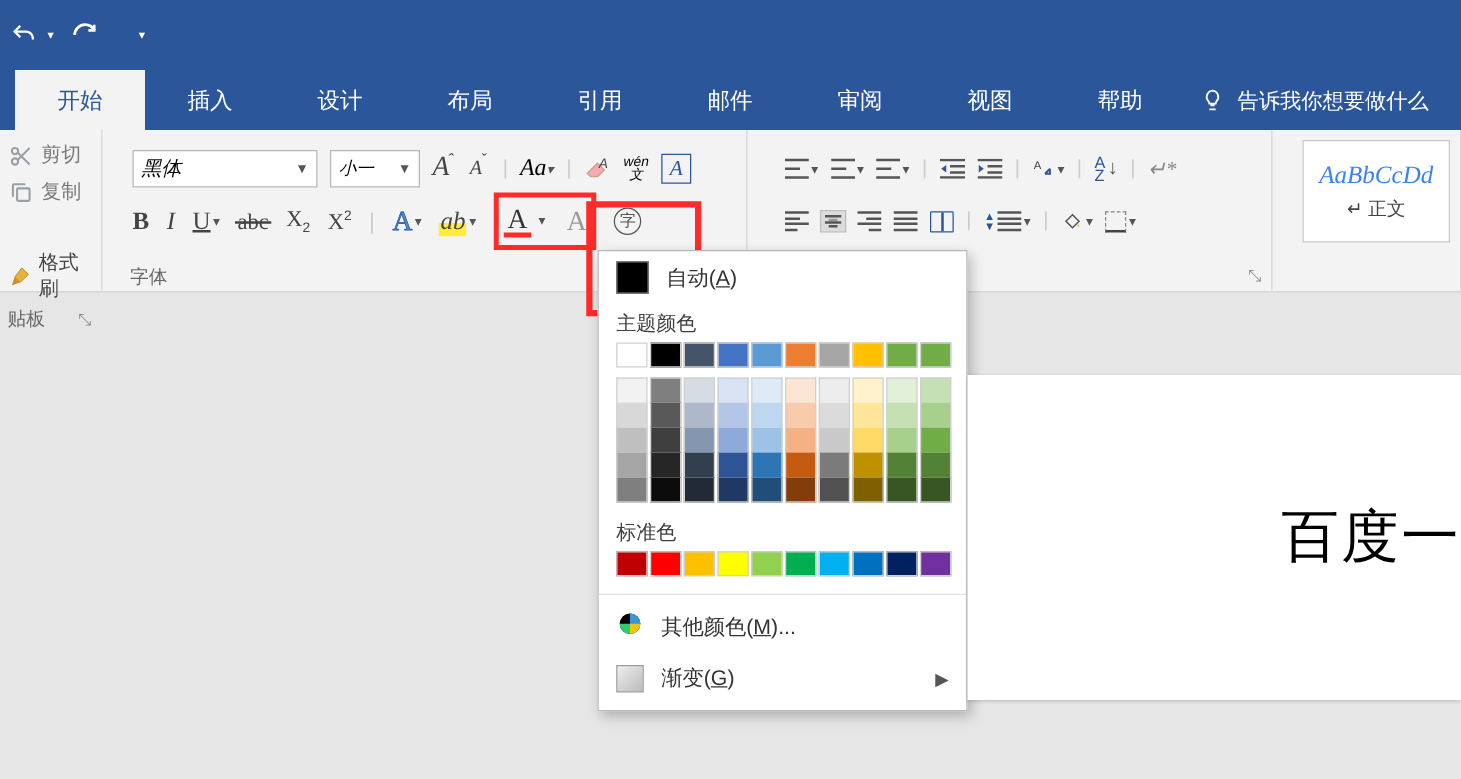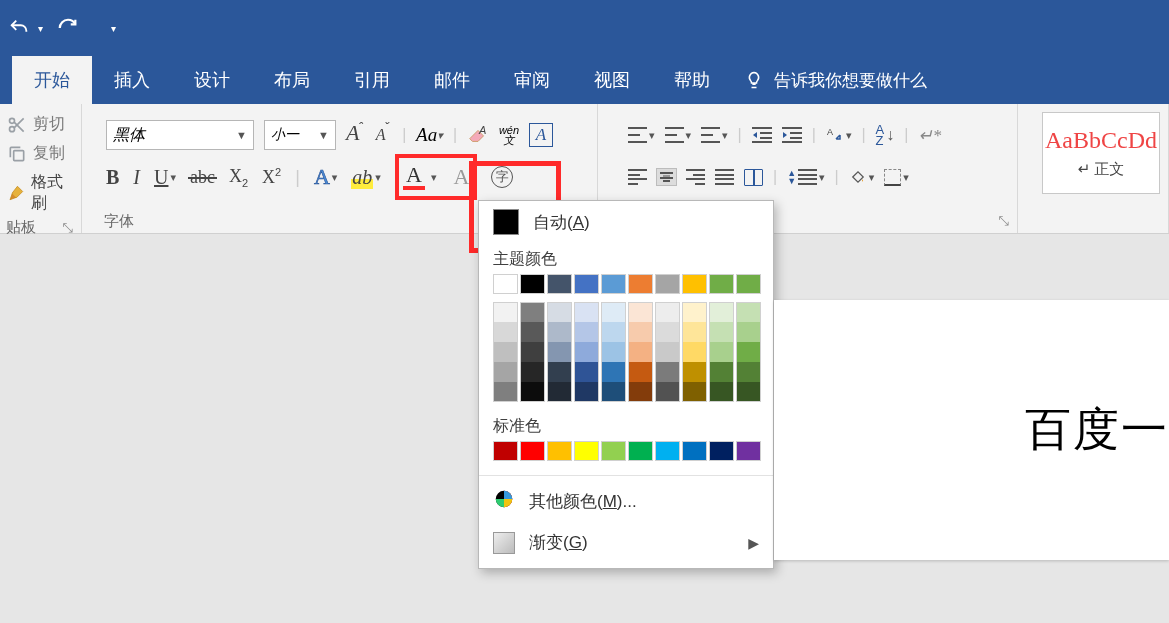--- a/index.html
+++ b/index.html
@@ -3,36 +3,36 @@
 <meta charset="utf-8">
 <style>
 * { margin: 0; padding: 0; box-sizing: border-box; font-family: "Microsoft YaHei", "SimSun", sans-serif; }
 body { width: 1169px; height: 623px; background: #e6e6e6; overflow: hidden; position: relative; }
 
 .qat { height: 56px; background: #2b579a; display: flex; align-items: center; padding: 0 8px; gap: 14px; }
 .qat .ic { color: #fff; font-size: 20px; display: inline-flex; align-items: center; }
 .qat .drop { color: #fff; font-size: 10px; margin-left: -6px; }
 
 .tabs { height: 48px; background: #2b579a; display: flex; align-items: stretch; }
-.tab { color: #fff; font-size: 18px; padding: 0 22px; display: flex; align-items: center; cursor: pointer; }
+.tab { color: #fff; font-size: 18px; padding: 0 34px; display: flex; align-items: center; cursor: pointer; }
 .tab.file { width: 12px; padding: 0; }
 .tab.active { background: #f3f3f3; color: #2b579a; font-weight: 500; }
 .tell { display: flex; align-items: center; gap: 10px; color: #fff; font-size: 17px; padding: 0 12px; }
 .tell svg { width: 20px; height: 20px; }
 
 .ribbon { background: #f3f3f3; display: flex; height: 130px; border-bottom: 1px solid #d0d0d0; gap: 16px; }
 .group { border-right: 1px solid #d8d8d8; padding: 6px 6px 0 6px; display: flex; flex-direction: column; }
 .group-body { flex: 1; display: flex; }
 .group-label { height: 24px; font-size: 15px; color: #666; display: flex; align-items: center; justify-content: flex-start; position: relative; }
 .group-label .launcher { position: absolute; right: 2px; font-size: 13px; color: #888; }
 
 .clip { width: 94px; }
 .clip-col { display: flex; flex-direction: column; gap: 4px; padding: 2px 0; }
 .clip-item { display: flex; align-items: center; gap: 6px; color: #7a7a7a; font-size: 16px; padding: 2px 1px; }
-.clip-item.fmt { color: #444; }
+.clip-item.fmt { color: #444; margin-top: 28px; }
 .clip-item svg { width: 20px; height: 20px; }
 
 .font { flex: 0 0 auto; width: 500px; }
 .font-body { flex-direction: column; padding: 4px 2px; }
 .font-row { display: flex; align-items: center; gap: 10px; height: 42px; font-style: italic; }
 .font-row2 { display: flex; align-items: center; gap: 14px; height: 42px; font-size: 18px; color: #444; }
 .font-name { width: 148px; height: 30px; border: 1px solid #b6b6b6; background: #fff; display: flex; align-items: center; padding: 0 6px; font-size: 16px; justify-content: space-between; }
 .font-size { width: 72px; height: 30px; border: 1px solid #b6b6b6; background: #fff; display: flex; align-items: center; padding: 0 6px; font-size: 14px; justify-content: space-between; }
 .caret { font-size: 11px; color: #555; }
 .btnsm { display: inline-flex; align-items: center; gap: 2px; color: #444; }
@@ -79,21 +79,21 @@
 .showmk { font-family:"Times New Roman"; font-style:italic; font-size:17px; color:#888; }
 .book { width:19px; height:17px; border:1.5px solid #2b579a; border-radius:1px; position:relative; }
 .book::after{content:"";position:absolute;left:48%;top:0;bottom:0;width:1.5px;background:#2b579a;}
 .linesp { display:inline-flex; align-items:center; gap:2px; }
 .linesp .arrs { display:flex; flex-direction:column; font-size:9px; color:#2b579a; line-height:8px; }
 .bucket svg { width:18px; height:18px; }
 .bordic { width:17px; height:17px; border:1.5px dashed #888; border-bottom:2px solid #444; }
 
 .styles { flex:1; padding:8px; }
 .style-card { width:118px; height:82px; border:1px solid #c8c8c8; background:#fff; display:flex; flex-direction:column; align-items:center; justify-content:center; gap:6px; cursor:pointer; }
-.style-prev { font-size:24px; color:#ef4444; font-family:"SimSun"; }
+.style-prev { font-size:20px; color:#3b82f6; font-family:"SimSun";font-style:italic; }
 .style-name { font-size:15px; color:#444; }
 
 .popup { position:absolute; left:478px; top:200px; width:296px; background:#fff; border:1px solid #b8b8b8; box-shadow:3px 4px 10px rgba(0,0,0,0.25); padding-bottom:6px; }
 .popup-row { display:flex; align-items:center; gap:14px; padding:8px 14px; cursor:pointer; font-size:17px; color:#333; }
 .popup-row .mn { text-decoration: underline; }
 .chk { width:26px; height:26px; border:1px solid #888; background:#000; }
 .sec-title { font-size:16px; color:#404040; padding:6px 14px 4px; }
 .hborder { height:1px; background:#e2e2e2; margin:4px 0; }
 
 .theme-grid { display:grid; grid-template-columns:repeat(10, 25px); gap:2px; padding:0 14px 8px; }

